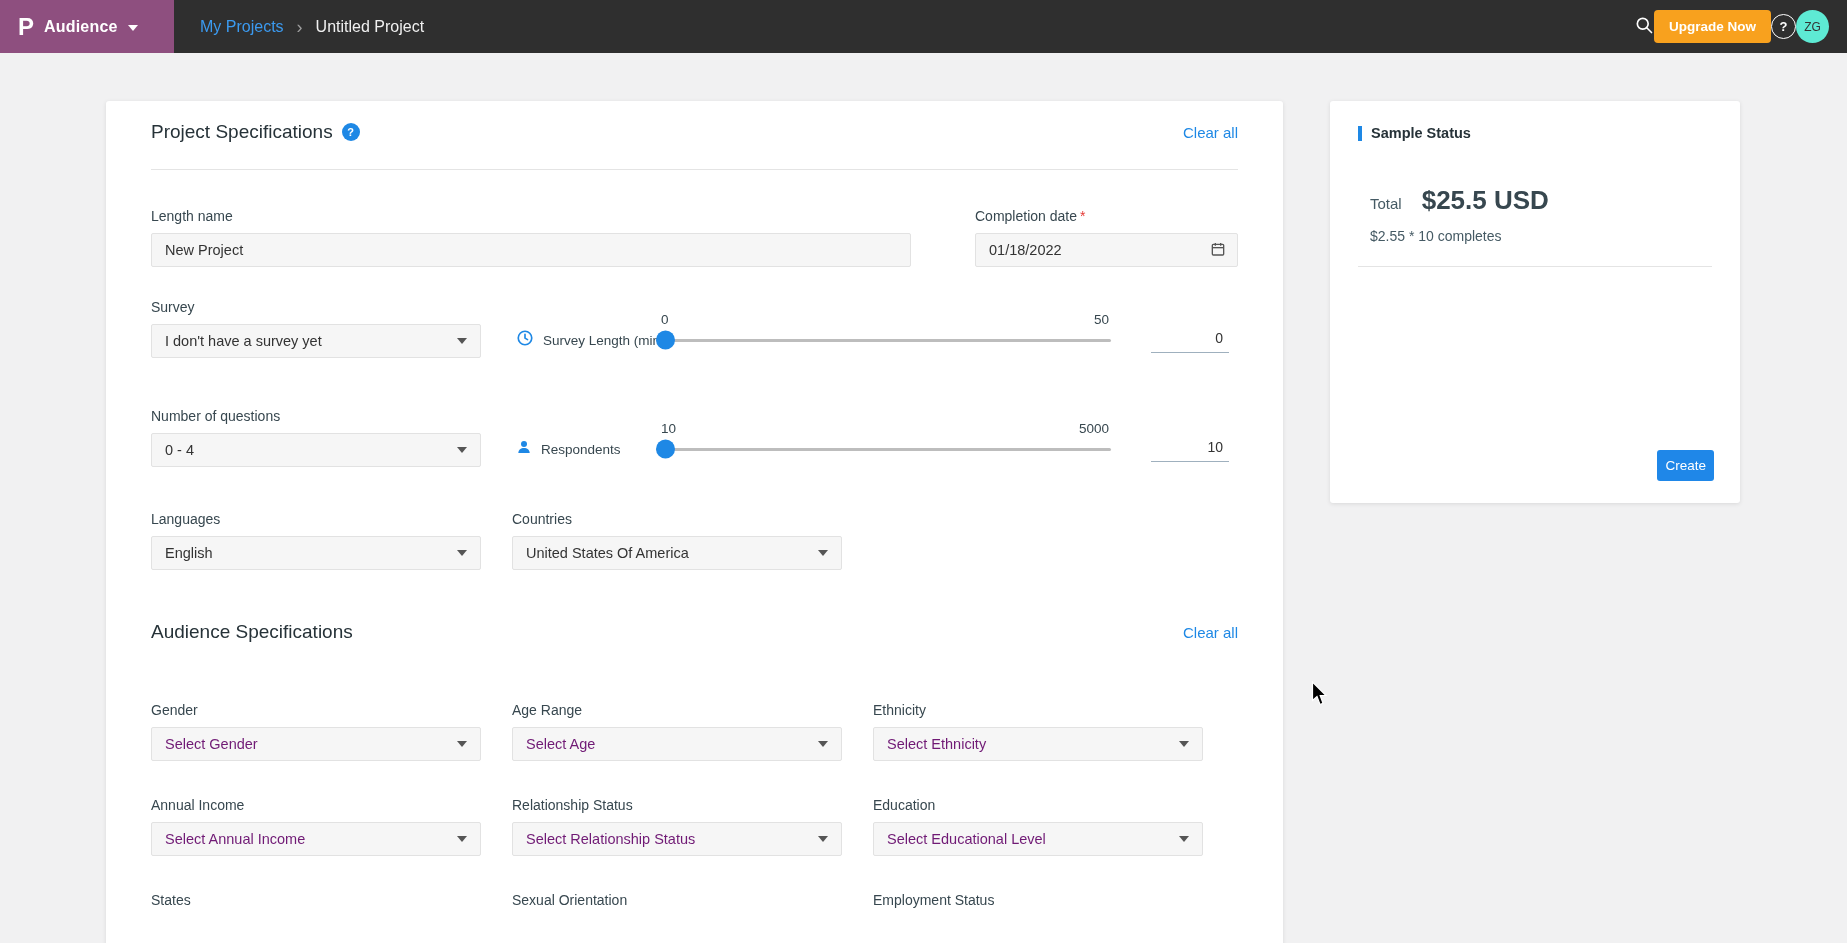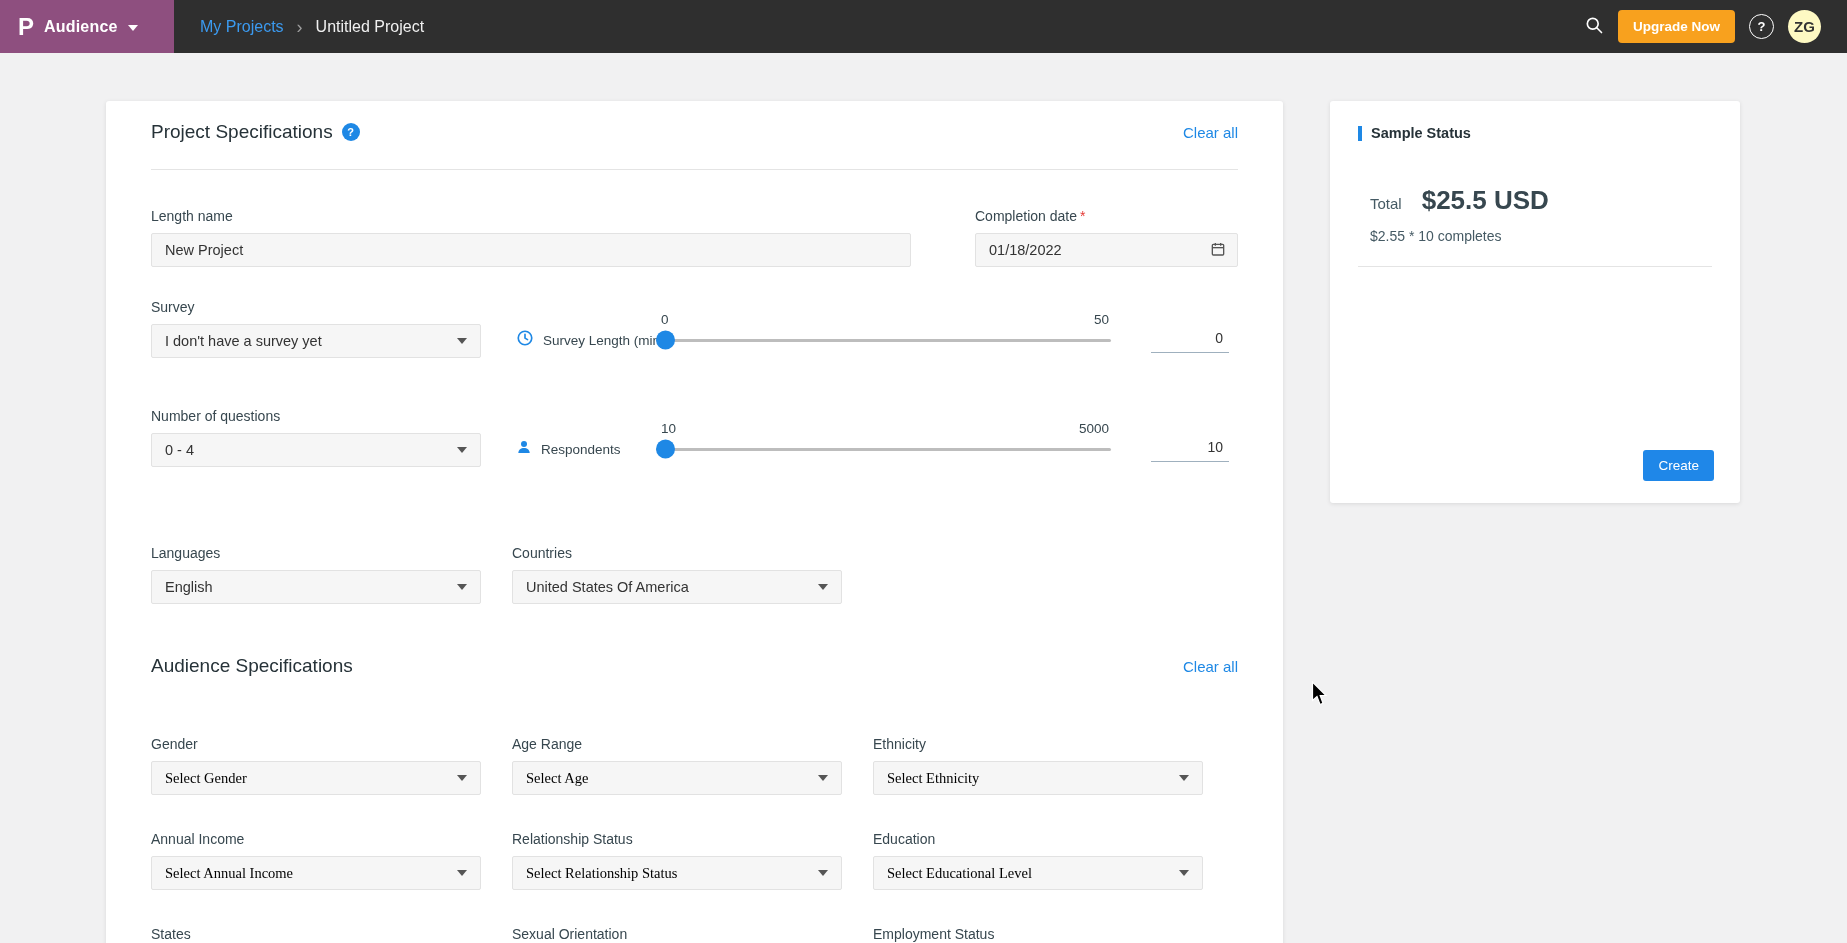--- a/index.html
+++ b/index.html
@@ -21,35 +21,35 @@
   .logo-p { color:#fff; font-size:24px; font-weight:700; line-height:1; }
   .logo-product { color:#fff; font-size:16px; font-weight:700; letter-spacing:.2px; }
   .caret-down-white {
     width:0; height:0; border-left:5px solid transparent; border-right:5px solid transparent;
     border-top:6px solid #fff; margin-top:2px;
   }
   .breadcrumb { display:flex; align-items:center; gap:13px; margin-left:26px; }
   .bc-link { color:#3b9af0; font-size:16px; cursor:pointer; }
   .bc-sep { color:#9e9e9e; font-size:18px; line-height:1; }
   .bc-current { color:#f0f0f0; font-size:16px; }
-  .topbar-right { margin-left:auto; display:flex; align-items:center; gap:14px; padding-right:26px; }
+  .topbar-right { margin-left:auto; display:flex; align-items:center; padding-right:18px; }
   .icon-btn { background:none; border:none; cursor:pointer; display:flex; align-items:center; }
   .upgrade-btn {
     background:#f8a11e; color:#fff; border:none; cursor:pointer;
     font-family:"Liberation Sans", sans-serif;
     font-size:13.5px; font-weight:700; padding:9px 15px; border-radius:4px;
   }
   .help-circle {
     width:25px; height:25px; border:1.5px solid #fff; border-radius:50%;
     color:#fff; font-size:13px; font-weight:700;
     display:flex; align-items:center; justify-content:center; cursor:pointer; background:none;
   }
   .avatar {
-    width:33px; height:33px; border-radius:50%; background:#fef9c3;
-    color:#333; font-size:15px; font-weight:700;
+    width:33px; height:33px; border-radius:50%; background:#5eead4;
+    color:#333; font-size:12px; font-weight:400;
     display:flex; align-items:center; justify-content:center; cursor:pointer;
   }
 
   
   .card {
     position:absolute; background:#fff; border-radius:3px;
     box-shadow:0 1px 4px rgba(0,0,0,.10);
   }
   .main-card { left:106px; top:101px; width:1177px; height:1400px; padding:0 45px; }
   .side-card { left:1330px; top:101px; width:410px; height:402px; padding:24px 28px; }
@@ -78,21 +78,21 @@
   .input-wrap { display:flex; align-items:center; padding:0 11px 0 13px; }
   .bare-input {
     flex:1; border:none; background:transparent; outline:none;
     font-family:"Liberation Sans", sans-serif; font-size:14.5px; color:#333; min-width:0;
   }
   .select {
     display:flex; align-items:center; justify-content:space-between;
     padding:0 13px; cursor:pointer;
   }
   .select-text { color:#333; }
-  .select-text.placeholder { color:#000000;font-family:Liberation Serif, serif; }
+  .select-text.placeholder { color:#701a75; }
   .caret-down {
     width:0; height:0; border-left:5px solid transparent; border-right:5px solid transparent;
     border-top:6px solid #555; flex:none; margin-left:8px;
   }
 
   .row-a { margin-top:38px; display:flex; }
   .pn-field { width:760px; }
   .date-field { width:263px; margin-left:auto; }
 
   .slider-row { display:flex; align-items:flex-end; }
@@ -113,39 +113,39 @@
   .tick-min { left:5px; }
   .tick-max { right:2px; }
   .slider-value {
     margin-left:40px; width:78px; height:26px;
     border:none; border-bottom:1px solid #9fb0be; background:transparent; outline:none;
     text-align:right; font-family:"Liberation Sans", sans-serif; font-size:14px; color:#333;
     padding:0 6px 4px 6px;
   }
 
   .grid3 { display:grid; grid-template-columns:330px 330px 330px; column-gap:31px; }
-  .row-d { margin-top:78px; }
+  .row-d { margin-top:44px; }
   .aud-head { margin-top:51px; }
   .row-e { margin-top:59px; }
   .row-f { margin-top:36px; }
   .row-g { margin-top:36px; }
 
   
   .ss-title-row { display:flex; align-items:center; }
   .ss-accent { width:4px; height:15px; background:#1e88e5; margin-right:9px; }
   .ss-title { font-size:14.5px; font-weight:700; color:#263238; }
   .ss-total-row { margin-top:44px; margin-left:12px; display:flex; align-items:baseline; gap:20px; }
   .ss-total-label { font-size:15px; color:#455a64;text-align:center; }
   .ss-total-value { font-size:26px; font-weight:700; color:#37474f; }
   .ss-breakdown { margin-top:12px; margin-left:12px; font-size:14px; color:#455a64; }
   .ss-divider { margin-top:22px; height:1px; background:#e4e4e4; }
   .create-btn {
     position:absolute; right:26px; bottom:22px;
     background:#1f87e8; color:#fff; border:none; border-radius:3px; cursor:pointer;
-    font-family:"Liberation Sans", sans-serif; font-size:13.5px; padding:8px 15px;
+    font-family:"Liberation Sans", sans-serif; font-size:13.5px; padding:8px 8px;
   }
 
   .cursor { position:absolute; left:1311px; top:681px; z-index:50; pointer-events:none; }
 </style>
 </head>
 <body>
 
 <header class="topbar">
   <div class="logo-box">
     <span class="logo-p">P</span>

